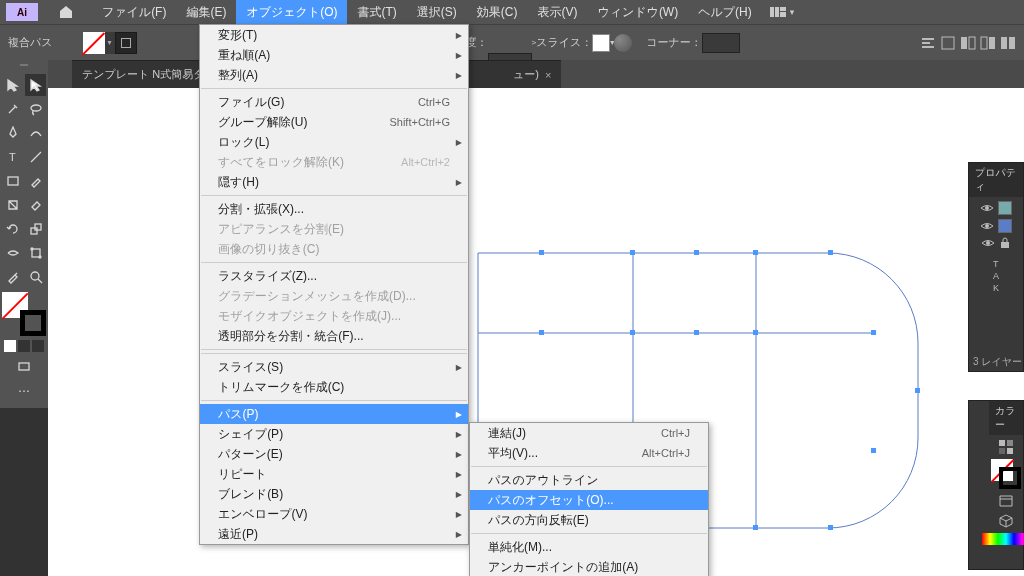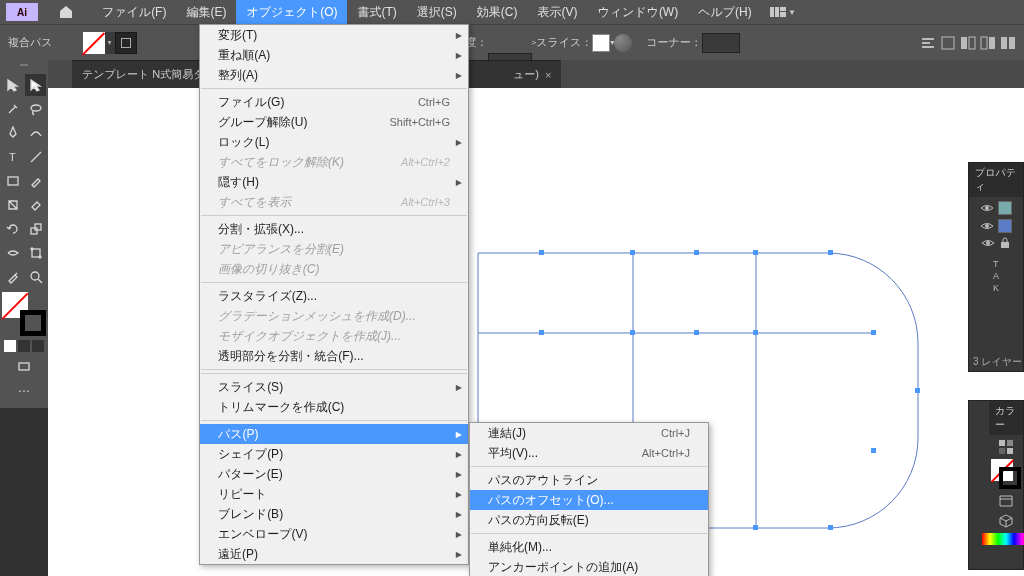--- a/index.html
+++ b/index.html
@@ -54,21 +54,21 @@
 .canvas { position: absolute; left: 48px; right: 0; top: 88px; bottom: 0; background: #fff; }
 .artsvg { width: 100%; height: 100%; }
 .pp { fill: #4a98fe; }
 
 
 .menu { position: absolute; background: #f0f0f0; border: 1px solid #999; box-shadow: 2px 2px 6px rgba(0,0,0,.3); font-size: 12px; color: #222; }
 .menu1 { left: 199px; top: 24px; width: 270px; }
 .menu2 { left: 469px; top: 422px; width: 240px; }
 .menu .row { display: flex; align-items: center; height: 20px; padding: 0 18px 0 18px; position: relative; }
 .menu .row.sub::after { content: "▶"; position: absolute; right: 6px; font-size: 8px; color: #555; }
-.menu .row.dis { color: #a0a0a0; font-style: italic; }
+.menu .row.dis { color: #a0a0a0; }
 .menu .row.hl { background: #4a98fe; color: #fff; }
 .menu .row.hl::after { color: #fff; }
 .menu .sc { margin-left: auto; color: #666; font-size: 11px; }
 .menu .row.dis .sc { color: #b8b8b8; }
 .menu hr { border: none; border-top: 1px solid #ccc; margin: 3px 1px; }
 
 
 .rpanel { position: absolute; right: 0; background: #383838; border: 1px solid #222; font-size: 10px; }
 .rpanel.p1 { top: 162px; width: 56px; height: 210px; }
 .rpanel.p2 { top: 400px; width: 56px; height: 170px; padding-left: 20px; }
@@ -368,24 +368,20 @@
     <div class="row sub">
       <span>ロック(L)</span>
     </div>
     <div class="row dis">
       <span>すべてをロック解除(K)</span>
       <span class="sc">Alt+Ctrl+2</span>
     </div>
     <div class="row sub">
       <span>隠す(H)</span>
     </div>
-    <div class="row dis">
-      <span>すべてを表示</span>
-      <span class="sc">Alt+Ctrl+3</span>
-    </div>
     <hr>
     <div class="row">
       <span>分割・拡張(X)...</span>
     </div>
     <div class="row dis">
       <span>アピアランスを分割(E)</span>
     </div>
     <div class="row dis">
       <span>画像の切り抜き(C)</span>
     </div>

